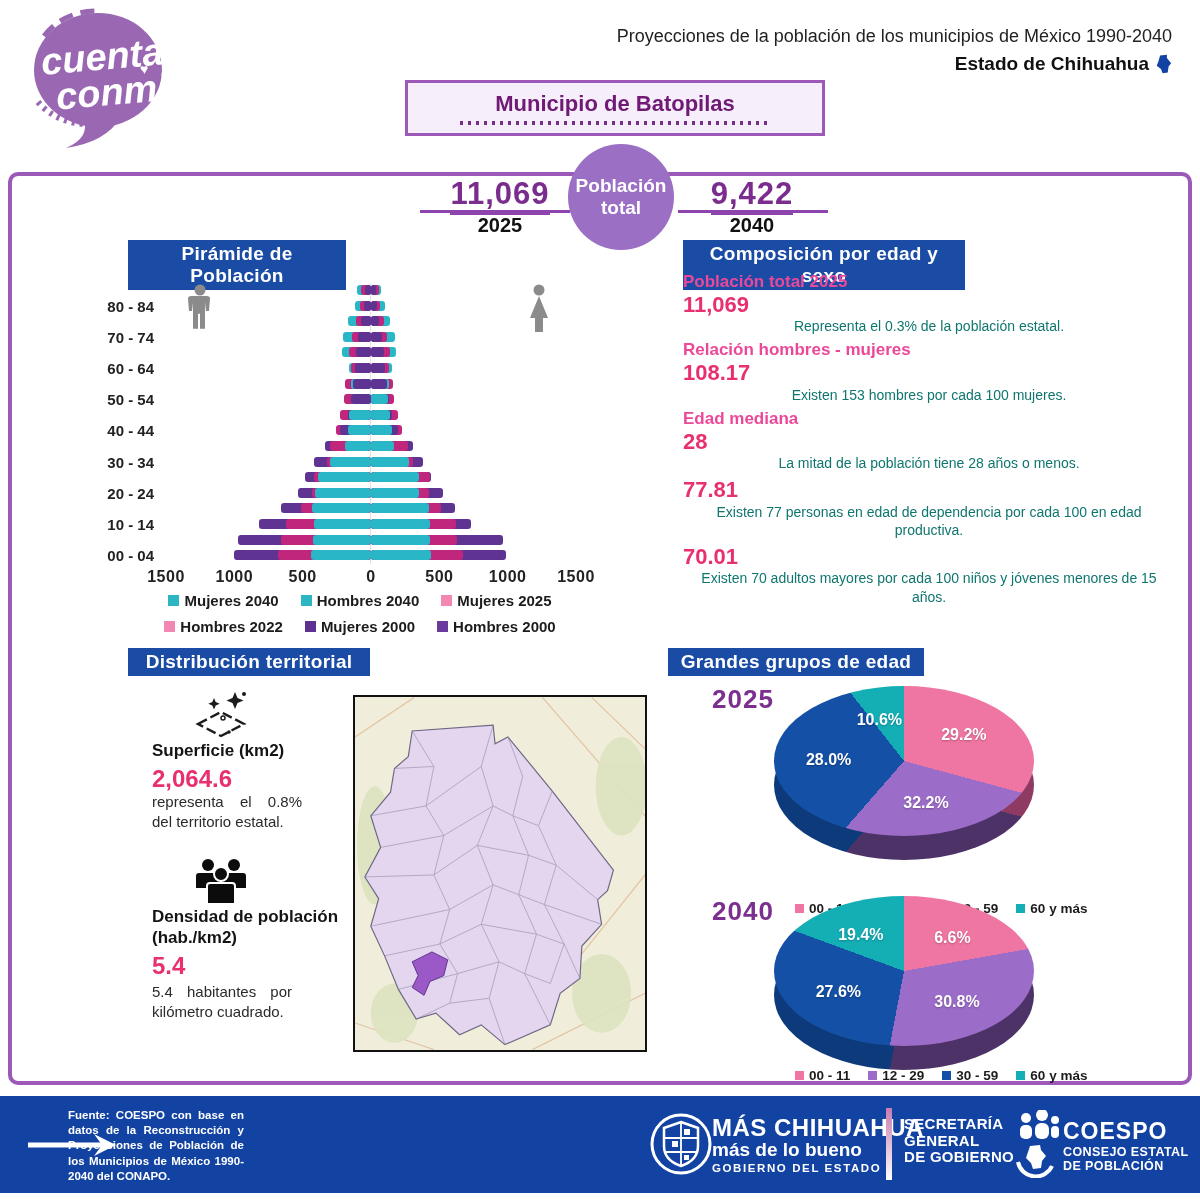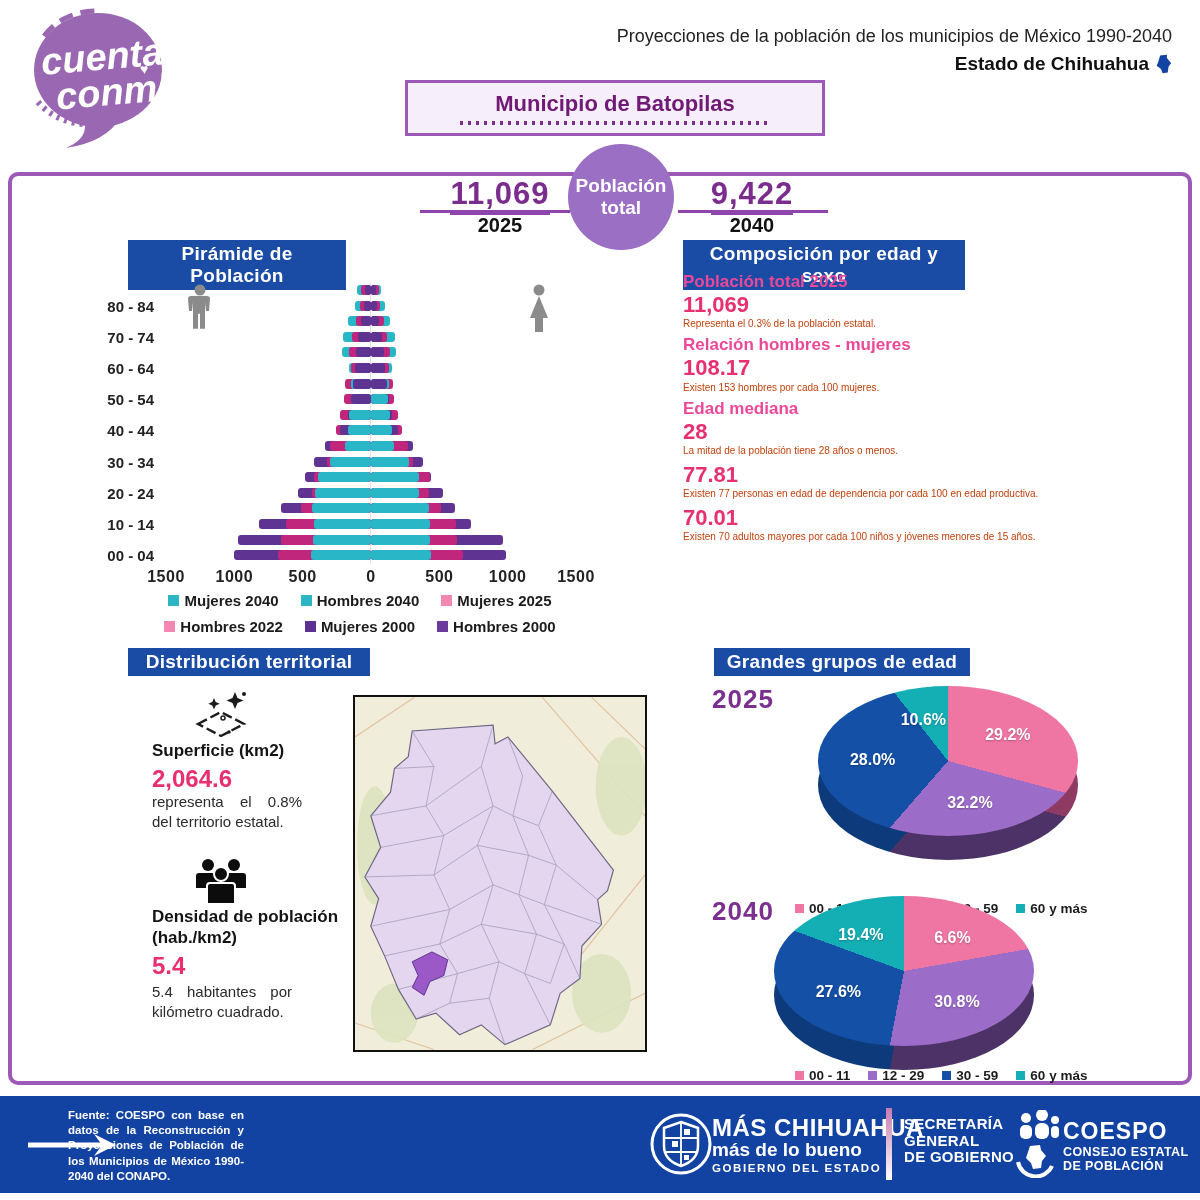--- a/index.html
+++ b/index.html
@@ -40,21 +40,21 @@
   .pyr-legend { position:absolute; left:120px; width:480px; display:flex; justify-content:center; gap:22px; }
   .lg-item { display:flex; align-items:center; gap:5px; font-size:15px; font-weight:bold; color:#1c1c1c; }
   .lg-sw { width:11px; height:11px; display:inline-block; }
   .picto { position:absolute; }
 
   
   .stats { position:absolute; left:683px; top:272px; width:492px; }
   .stat { margin-bottom:5px; }
   .stat-label { font-size:17px; font-weight:bold; color:#ec4899; }
   .stat-value { font-size:22px; font-weight:bold; color:#e82f70; line-height:1.15; }
-  .stat-desc { font-size:10px; color:#c2410c; line-height:1.3; }
+  .stat-desc { font-size:14px; color:#0f766e; line-height:1.3;text-align:center; }
 
   
   .terr-icon { position:absolute; }
   .terr-label { position:absolute; font-size:17px; font-weight:bold; color:#141414; line-height:1.25; }
   .terr-value { position:absolute; font-size:24px; font-weight:bold; color:#e82f70; }
   .terr-desc { position:absolute; font-size:15px; color:#2b2b2b; line-height:1.35; text-align:justify; }
 
   .map-box { position:absolute; left:353px; top:695px; width:294px; height:357px; border:2px solid #111; background:#f0eeda; }
 
   
@@ -398,24 +398,24 @@
         <path d="M10,182 L80,180 L124,150 L176,160 L204,170 L246,205"></path>
         <path d="M16,232 L96,215 L140,190 L166,200 L192,210 L250,230"></path>
         <path d="M30,262 L86,250 L128,230 L184,240 L212,250 L228,285"></path>
         <path d="M44,296 L104,280 L146,268 L172,280 L198,290"></path>
         <path d="M62,326 L96,310 L136,305"></path>
       </g>
       <path d="M58,268 L78,258 L94,266 L90,282 L76,288 L70,302 L58,294 L64,282 Z" fill="#9b59c7" stroke="#5e3391" stroke-width="1"></path>
     </svg>
   </div>
 
-  <div class="section-title" style="left:714px; top:648px; width:256px;">Grandes grupos de edad</div>
+  <div class="section-title" style="left:668px; top:648px; width:256px;">Grandes grupos de edad</div>
 
   <div class="year-lbl" style="left:712px; top:684px;">2025</div>
-  <div class="pie-wrap" style="left:816px; top:686px;">
+  <div class="pie-wrap" style="left:772px; top:686px;">
     <div class="pie-depth" style="background: conic-gradient(rgb(143, 58, 99) 0deg, rgb(143, 58, 99) 105.12deg, rgb(76, 50, 103) 105.12deg, rgb(76, 50, 103) 221.04deg, rgb(13, 58, 122) 221.04deg, rgb(13, 58, 122) 321.84deg, rgb(12, 114, 118) 321.84deg, rgb(12, 114, 118) 360deg);"></div>
     <div class="pie-top" style="background: conic-gradient(rgb(239, 117, 162) 0deg, rgb(239, 117, 162) 105.12deg, rgb(156, 108, 201) 105.12deg, rgb(156, 108, 201) 221.04deg, rgb(20, 80, 165) 221.04deg, rgb(20, 80, 165) 321.84deg, rgb(20, 174, 181) 321.84deg, rgb(20, 174, 181) 360deg);">
         <span class="pie-lbl" style="left: 189.867px; top: 48.555px;">29.2%</span>
         <span class="pie-lbl" style="left: 151.944px; top: 116.617px;">32.2%</span>
         <span class="pie-lbl" style="left: 54.6238px; top: 73.9068px;">28.0%</span>
         <span class="pie-lbl" style="left: 105.353px; top: 33.8898px;">10.6%</span>
       </div>
   </div>
 
   <div class="year-lbl" style="left:712px; top:896px;">2040</div>

